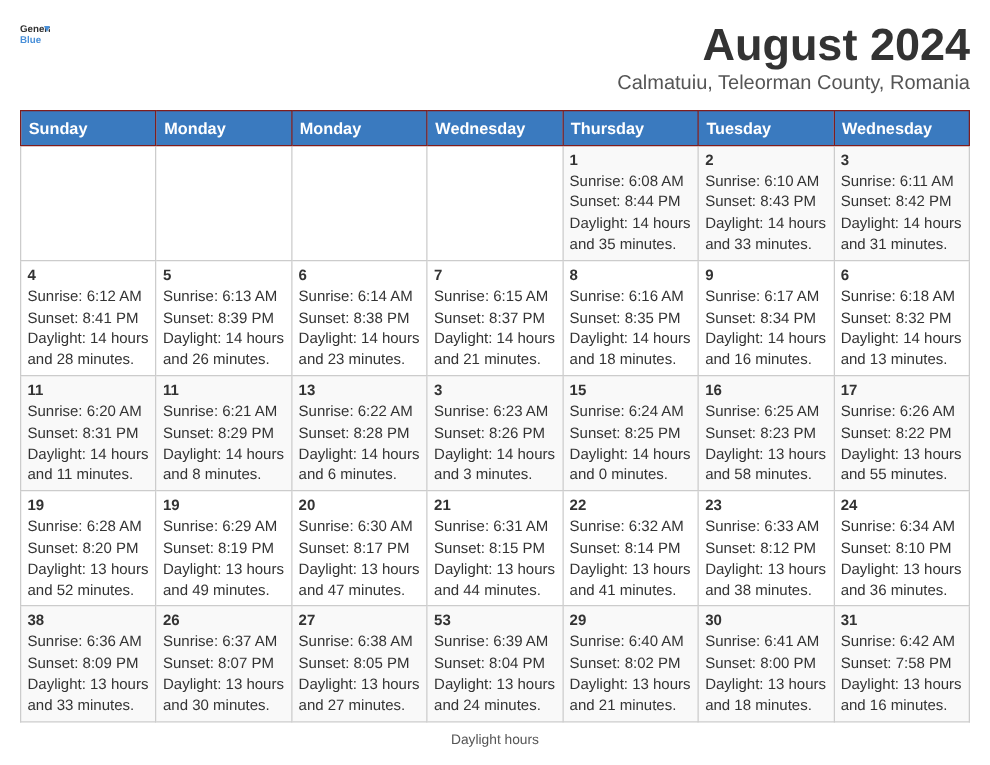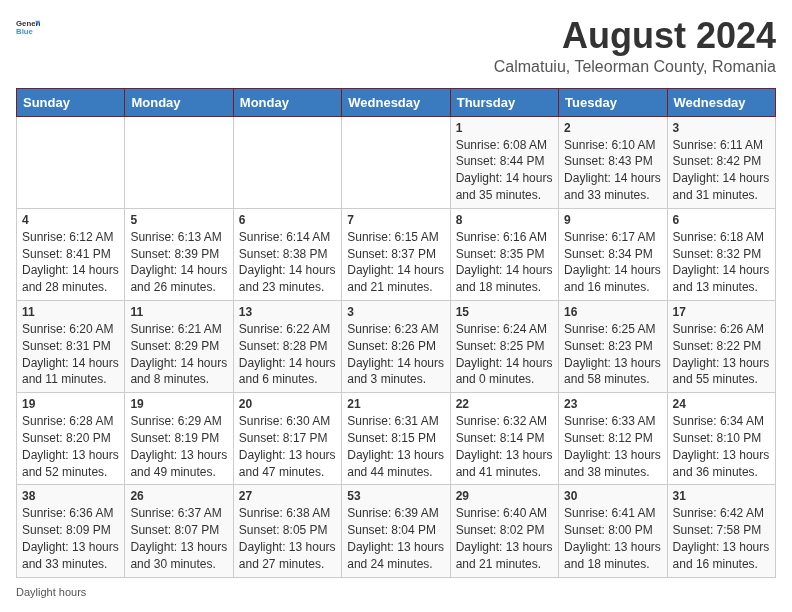--- a/index.html
+++ b/index.html
@@ -80,21 +80,21 @@
       color: #333;
       line-height: 1.4;
     }
     .empty-cell {
       background: #fff !important;
     }
     .footer-note {
       margin-top: 8px;
       font-size: 11px;
       color: #555;
-      text-align: left;
+      text-align: center;
     }
   </style>
 </head>
 <body>
 
 <div class="header-area">
   <div class="logo">
     <svg class="logo-icon" viewBox="0 0 40 40" width="40" height="40">
       <text x="0" y="16" font-size="13" font-weight="bold" fill="#333" font-family="Arial">General</text>
       <text x="0" y="30" font-size="13" font-weight="bold" fill="#4a90d9" font-family="Arial">Blue</text>

